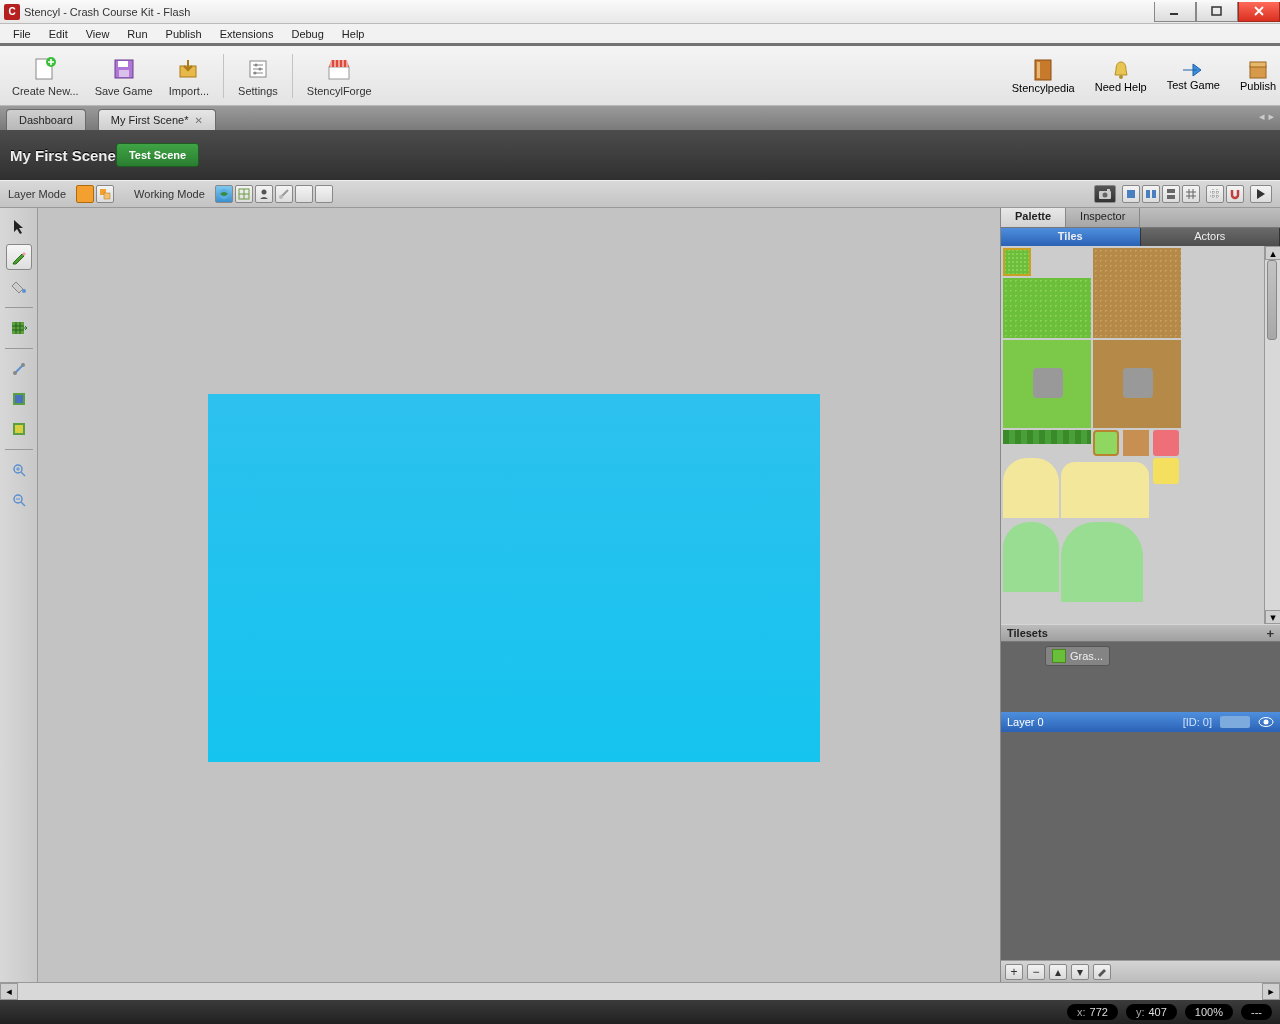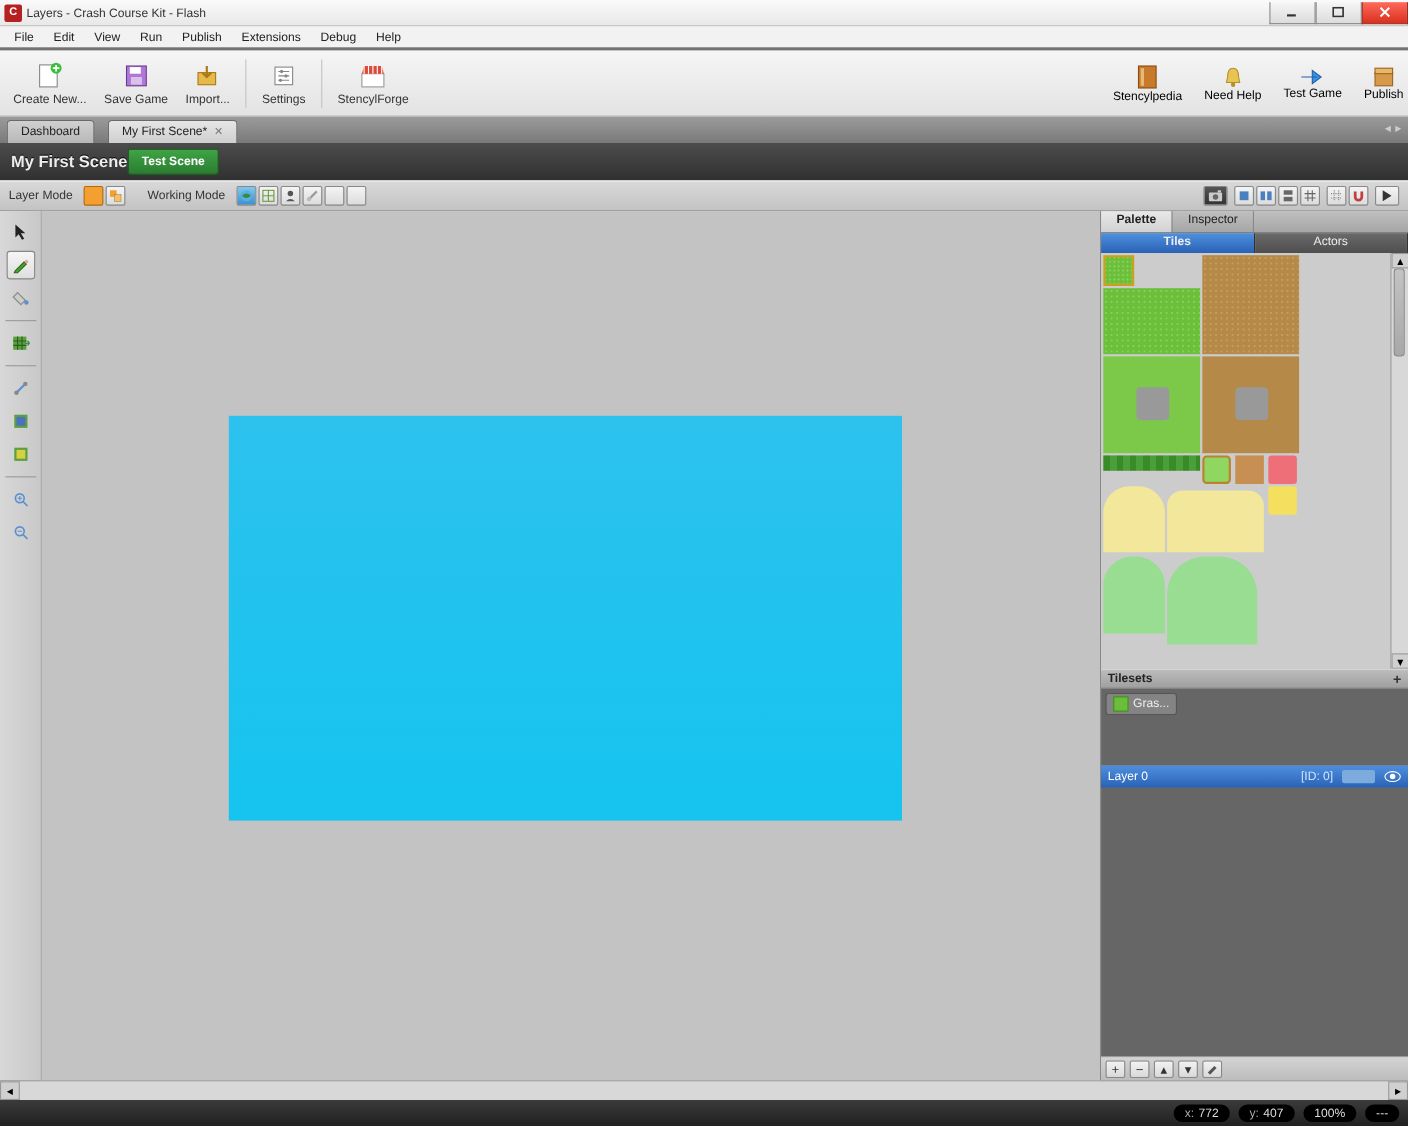--- a/index.html
+++ b/index.html
@@ -28,21 +28,21 @@
 .platform-col { display:flex; flex-direction:column; align-items:center; }
 
 
 .tabstrip { height:24px; background:linear-gradient(#9b9b9b,#7a7a7a); display:flex; align-items:flex-end; padding:0 6px; position:relative; }
 .tab { padding:4px 12px; background:linear-gradient(#e6e6e6,#cfcfcf); border:1px solid #6a6a6a; border-bottom:none; border-radius:4px 4px 0 0; margin-right:12px; color:#222; display:flex; align-items:center; gap:6px; }
 .tab.inactive { background:linear-gradient(#d0d0d0,#b8b8b8); }
 .tab .x { color:#777; font-size:10px; }
 .tab-nav { position:absolute; right:6px; top:4px; display:flex; gap:4px; color:#ccc; }
 
 
-.scene-header { height:34px; background:linear-gradient(#4c4c4c,#303030); display:flex; align-items:center; padding:4px 10px; color:#eee; }
+.scene-header { height:50px; background:linear-gradient(#4c4c4c,#303030); display:flex; align-items:center; padding:4px 10px; color:#eee; }
 .scene-title { font-size:15px; font-weight:bold; text-shadow:0 -1px 0 #000; }
 .scene-tabs { display:flex; margin:0 auto; }
 .scene-tabs .stab { padding:5px 14px; background:linear-gradient(#858585,#6c6c6c); border:1px solid #444; color:#eee; cursor:default; }
 .scene-tabs .stab.active { background:linear-gradient(#4f8fde,#2a62b5); border-color:#1f4a8a; }
 .test-scene { padding:5px 12px; background:linear-gradient(#3fa445,#2a7d30); border:1px solid #1e5c22; border-radius:3px; color:#fff; font-weight:bold; }
 
 
 .mode-toolbar { height:28px; background:linear-gradient(#d9d9d9,#c3c3c3); border-top:1px solid #eee; border-bottom:1px solid #999; display:flex; align-items:center; padding:0 8px; gap:6px; }
 .mode-label { color:#333; margin-right:4px; }
 .mode-btn { width:18px; height:18px; background:linear-gradient(#f4f4f4,#dcdcdc); border:1px solid #888; border-radius:2px; display:flex; align-items:center; justify-content:center; }
@@ -74,21 +74,21 @@
 .tiles-scroll .thumb { position:absolute; top:14px; left:2px; width:10px; height:80px; background:linear-gradient(#c3c3c3,#a8a8a8); border:1px solid #888; border-radius:3px; }
 .tiles-scroll .arr { position:absolute; left:0; width:16px; height:14px; background:#d0d0d0; border:1px solid #999; display:flex;align-items:center;justify-content:center;}
 .tiles-scroll .arr.up{top:0;} .tiles-scroll .arr.dn{bottom:0;}
 
 .tile { position:absolute; }
 .tile.sel { outline:2px solid #caa020; outline-offset:-2px; box-shadow:inset 0 0 0 1px #fff3c0; }
 
 .section-header { height:18px; background:linear-gradient(#bcbcbc,#a0a0a0); border-top:1px solid #d6d6d6; border-bottom:1px solid #777; display:flex; align-items:center; padding:0 6px; font-weight:bold; color:#222; }
 .section-header .plus { margin-left:auto; font-size:13px; color:#333; }
 .tilesets-body { height:70px; background:#666; padding:4px; }
-.ts-chip { display:inline-flex; align-items:center; gap:4px; background:#848484; border:1px solid #555; border-radius:3px; padding:2px 6px; color:#eee; }
+.ts-chip { display:inline-flex; align-items:center; gap:4px; background:#848484; border:1px solid #555; border-radius:3px; padding:2px 6px; color:#eee;margin-left:40px; }
 .ts-chip .sw { width:14px; height:14px; background:#6abf3a; border:1px solid #47851f; }
 
 .layers-body { flex:1; background:#666; }
 .layer-row { height:20px; background:linear-gradient(#4f8fde,#2a62b5); color:#fff; display:flex; align-items:center; padding:0 6px; gap:8px; }
 .layer-row .id { margin-left:auto; color:#cfe3ff; }
 .layer-row .slot { width:30px; height:12px; background:#7eabde; border-radius:2px; }
 .layer-row .eye { width:16px; }
 
 .layer-btns { height:22px; background:linear-gradient(#d4d4d4,#bcbcbc); border-top:1px solid #999; display:flex; align-items:center; padding:0 4px; gap:4px; }
 .lb { width:18px; height:16px; background:linear-gradient(#f2f2f2,#d9d9d9); border:1px solid #888; border-radius:2px; display:flex; align-items:center; justify-content:center; color:#333; font-size:12px; }
@@ -101,21 +101,21 @@
 .status-pill { background:#000; border-radius:10px; padding:2px 10px; display:flex; gap:4px; }
 .status-pill .lbl { color:#aaa; }
 
 svg { display:block; }
 </style>
 </head>
 <body>
 
 <div class="titlebar">
   <div class="app-icon">C</div>
-  <div class="title-text">Layers - Crash Course Kit - Flash</div>
+  <div class="title-text">Stencyl - Crash Course Kit - Flash</div>
   <div class="win-controls">
     <div class="win-btn">
         <svg viewBox="0 0 12 10">
           <rect x="1" y="7" width="8" height="2" fill="#333"></rect>
         </svg>
       </div>
     <div class="win-btn">
         <svg viewBox="0 0 12 10">
           <rect x="1" y="1" width="9" height="8" fill="none" stroke="#333" stroke-width="1.5"></rect>
         </svg>

